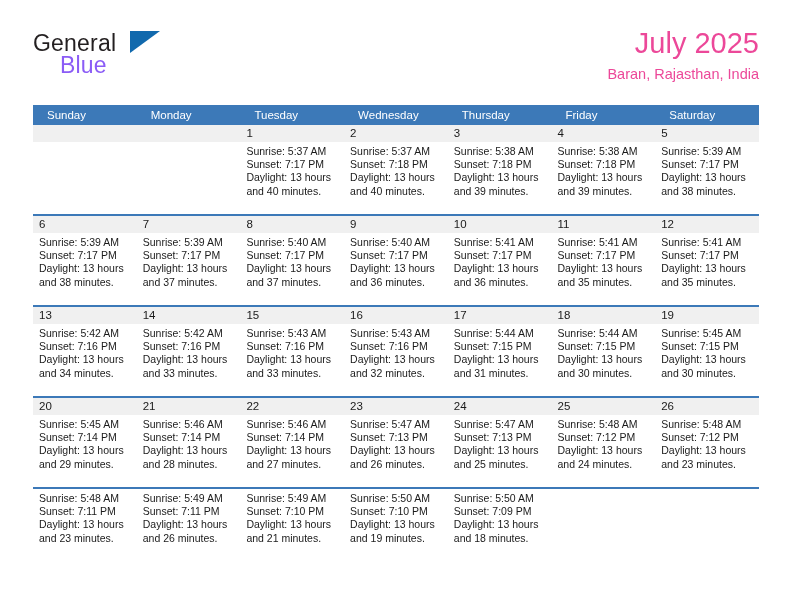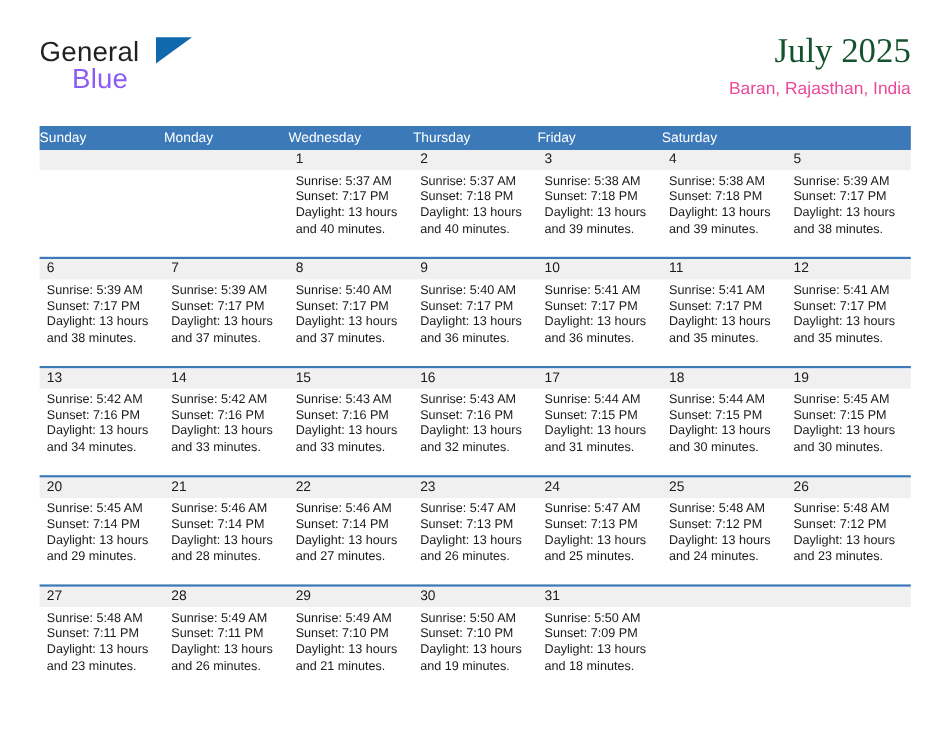--- a/index.html
+++ b/index.html
@@ -65,24 +65,23 @@
   }
 
   .title-block {
     position: absolute;
     right: 0;
     top: 0;
     text-align: right;
   }
   .cal-title {
     font-size: 29px;
-    color: #14532d;
+    color: #ec4899;
     line-height: 34px;
     white-space: nowrap;
-    font-family: Liberation Serif, serif;
   }
   .cal-subtitle {
     margin-top: 6px;
     font-size: 14.5px;
     color: #ec4899;
     line-height: 17px;
     white-space: nowrap;
   }
 
   
@@ -104,21 +103,21 @@
 
   
   .dow-row {
     background: #3c79b8;
     height: 20px;
   }
   .dow {
     color: #ffffff;
     font-size: 11.5px;
     line-height: 20px;
-    padding-left: 0;
+    padding-left: 14px;
     white-space: nowrap;
   }
 
   
   .week {
     width: 100%;
     border-top: 2px solid #3c79b8;
   }
   .week.first { border-top: none; }
 
@@ -169,20 +168,21 @@
       <div class="cal-title">July 2025</div>
       <div class="cal-subtitle">Baran, Rajasthan, India</div>
     </div>
 
   </div>
 
   <div class="calendar">
     <div class="cal-row dow-row" id="dow-row">
         <div class="cal-col dow">Sunday</div>
         <div class="cal-col dow">Monday</div>
+        <div class="cal-col dow">Tuesday</div>
         <div class="cal-col dow">Wednesday</div>
         <div class="cal-col dow">Thursday</div>
         <div class="cal-col dow">Friday</div>
         <div class="cal-col dow">Saturday</div>
       </div>
     <div id="weeks-container">
         <div class="week first">
           <div class="daynum-row">
             <div class="daynum empty"></div>
             <div class="daynum empty"></div>
@@ -386,29 +386,20 @@
             </div>
             <div class="detail">
               <div class="ln">Sunrise: 5:48 AM</div>
               <div class="ln">Sunset: 7:12 PM</div>
               <div class="ln">Daylight: 13 hours</div>
               <div class="ln">and 23 minutes.</div>
             </div>
           </div>
         </div>
         <div class="week">
-          <div class="daynum-row">
-            <div class="daynum">27</div>
-            <div class="daynum">28</div>
-            <div class="daynum">29</div>
-            <div class="daynum">30</div>
-            <div class="daynum">31</div>
-            <div class="daynum empty"></div>
-            <div class="daynum empty"></div>
-          </div>
           <div class="detail-row">
             <div class="detail">
               <div class="ln">Sunrise: 5:48 AM</div>
               <div class="ln">Sunset: 7:11 PM</div>
               <div class="ln">Daylight: 13 hours</div>
               <div class="ln">and 23 minutes.</div>
             </div>
             <div class="detail">
               <div class="ln">Sunrise: 5:49 AM</div>
               <div class="ln">Sunset: 7:11 PM</div>

